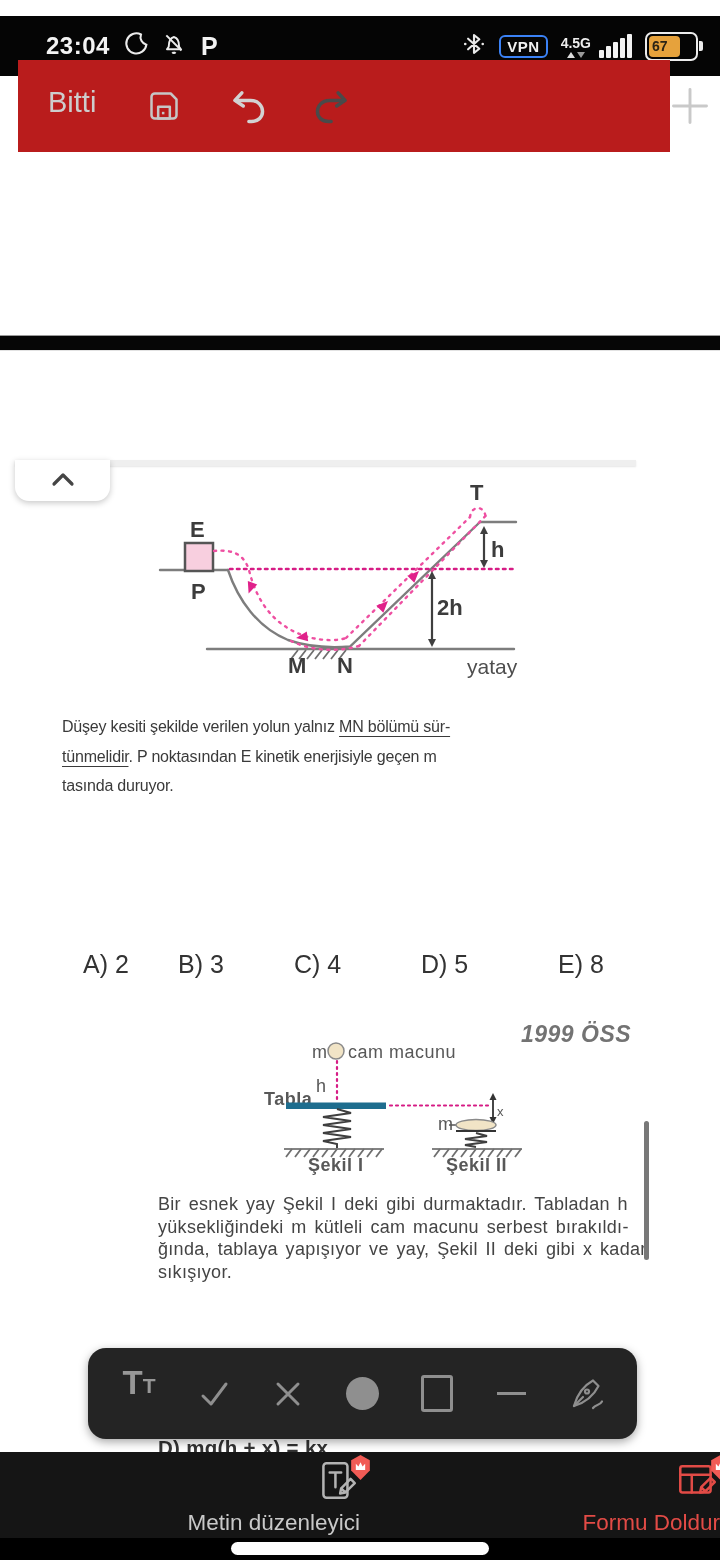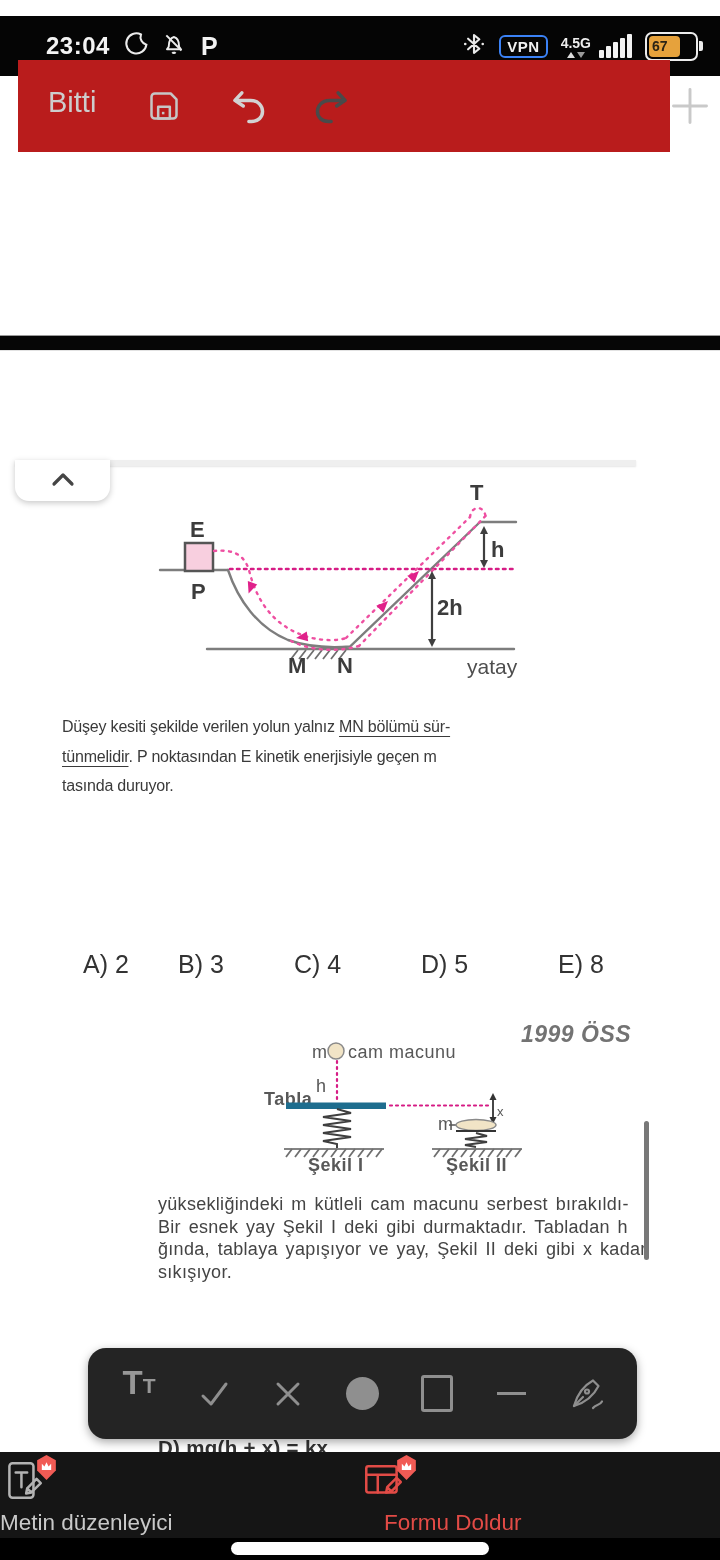--- a/index.html
+++ b/index.html
@@ -70,21 +70,21 @@
          box-shadow:0 3px 10px rgba(0,0,0,.35);display:flex;align-items:center;justify-content:space-between;
          padding:0 28px;box-sizing:border-box;z-index:5;}
   .a-btn{width:46px;height:56px;display:flex;align-items:center;justify-content:center;}
   .a-tt{color:#979797;font-weight:600;display:flex;align-items:flex-start;}
   .a-tt .t1{font-size:33px;line-height:33px;} .a-tt .t2{font-size:21px;line-height:21px;margin-top:9px;}
   .a-circle{width:33px;height:33px;border-radius:50%;background:#8f8f8f;}
   .a-square{width:26px;height:31px;border:3px solid #8f8f8f;border-radius:3px;}
   .a-minus{width:29px;height:3px;background:#8f8f8f;}
   
   .bottom-bar{position:absolute;left:0;top:1452px;width:720px;height:108px;background:#151515;z-index:6;display:flex;}
-  .bb-item{flex:1;display:flex;flex-direction:column;align-items:flex-start;padding-top:7px;gap:5px;}
+  .bb-item{flex:1;display:flex;flex-direction:column;align-items:flex-end;padding-top:7px;gap:5px;}
   .bb-iconwrap{position:relative;width:46px;height:46px;}
   .bb-label{font-size:22.5px;color:#c9c9c9;}
   .bb-label.red{color:#e24b46;margin-left:24px;}
   .badge{position:absolute;right:-13px;top:-5px;width:25px;height:27px;}
   .home-strip{position:absolute;left:0;top:1538px;width:720px;height:22px;background:#000;z-index:7;}
   .home-pill{position:absolute;left:231px;top:1542px;width:258px;height:13px;background:#fdfdfd;border-radius:7px;z-index:8;}
 </style>
 </head>
 <body>
 
@@ -245,22 +245,22 @@
     <path d="M199 90 H206" stroke="#555" stroke-width="1.5"></path>
     <ellipse cx="226" cy="90" rx="20" ry="5.5" fill="#f1e4c6" stroke="#8a8a8a" stroke-width="1.5"></ellipse>
     <path d="M206 96 H246" stroke="#333" stroke-width="2"></path>
     <polyline class="spring" points="226,98 237,101 215,104 237,107 215,110 226,112"></polyline>
     <path d="M182 114 H272" stroke="#5a5a5a" stroke-width="1.6"></path>
     <path class="g2" d="M190 114 l-6 8 M199 114 l-6 8 M208 114 l-6 8 M217 114 l-6 8 M226 114 l-6 8 M235 114 l-6 8 M244 114 l-6 8 M253 114 l-6 8 M262 114 l-6 8 M271 114 l-6 8"></path>
     <text class="f2t f2b" x="196" y="136">Şekil II</text>
   </svg>
 
   <div class="p2">
+    <div>Bir esnek yay Şekil I deki gibi durmaktadır. Tabladan h</div>
     <div>yüksekliğindeki m kütleli cam macunu serbest bırakıldı-</div>
-    <div>Bir esnek yay Şekil I deki gibi durmaktadır. Tabladan h</div>
     <div>ğında, tablaya yapışıyor ve yay, Şekil II deki gibi x kadar</div>
     <div>sıkışıyor.</div>
   </div>
   <div class="scroll-thumb"></div>
   <div class="partial-d">D) mg(h + x) = kx</div>
 
   <div class="annot">
     <span class="a-btn a-tt">
       <span class="t1">T</span>
         <span class="t2">T</span>

